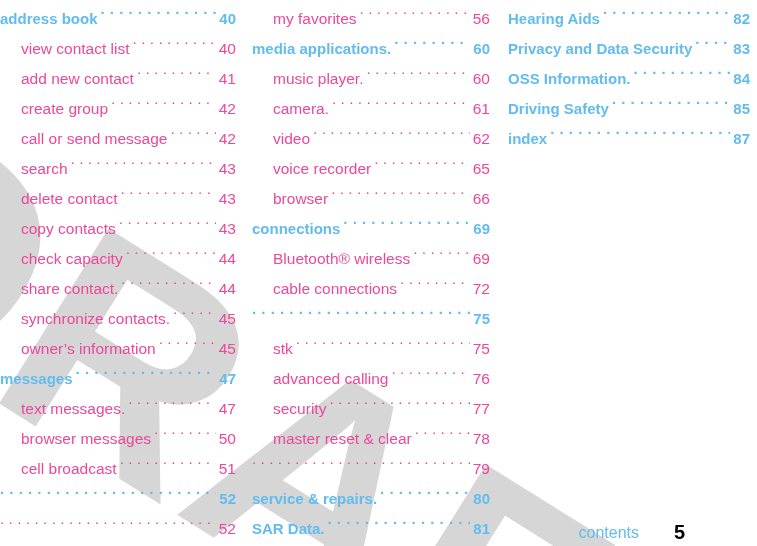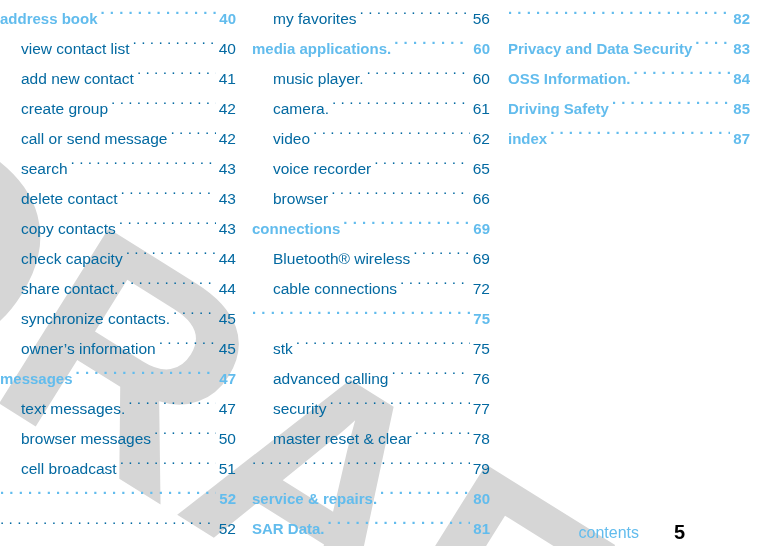--- a/index.html
+++ b/index.html
@@ -101,21 +101,21 @@
     color: #62bced;
     font-weight: bold;
     font-size: 15px;
   }
   .toc-row.heading .leader::before {
     letter-spacing: 0.5px;
   }
 
   
   .toc-row.item {
-    color: #0369a1;
+    color: #ec4899;
     font-weight: normal;
     font-size: 15.5px;
   }
   .toc-row.item .label {
     padding-left: 21px;
   }
 
   
   #col-3 .toc-row.heading { font-size: 15px; }
 
@@ -333,20 +333,21 @@
         <span class="page">80</span>
       </div>
       <div class="toc-row heading">
         <span class="label">SAR Data.</span>
         <span class="leader"></span>
         <span class="page">81</span>
       </div>
     </div>
   <div class="column" id="col-3">
       <div class="toc-row heading">
+        <span class="label">Hearing Aids</span>
         <span class="leader"></span>
         <span class="page">82</span>
       </div>
       <div class="toc-row heading">
         <span class="label">Privacy and Data Security</span>
         <span class="leader"></span>
         <span class="page">83</span>
       </div>
       <div class="toc-row heading">
         <span class="label">OSS Information.</span>

